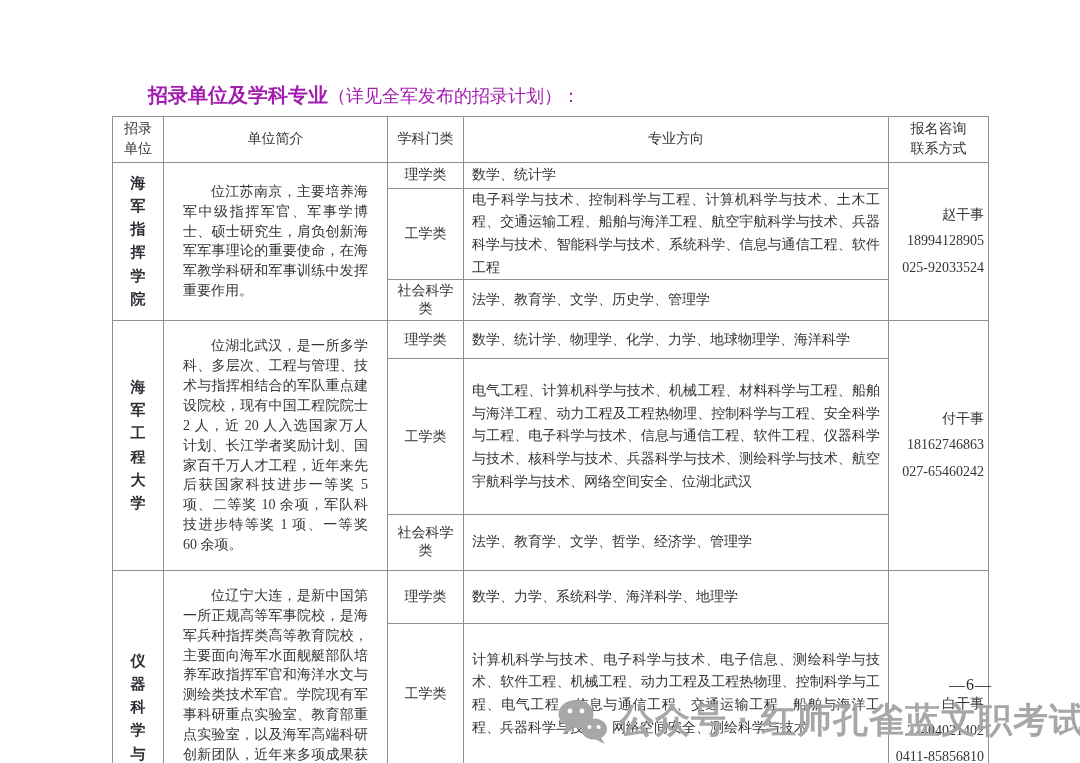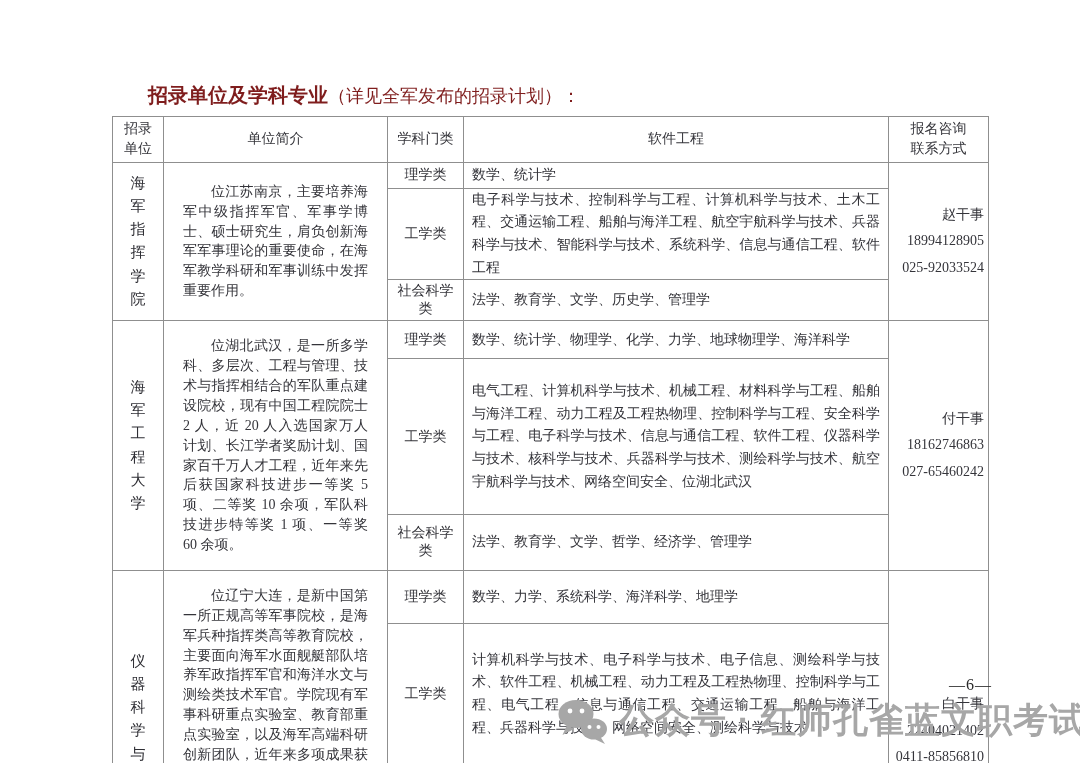--- a/index.html
+++ b/index.html
@@ -13,21 +13,21 @@
     font-family: "Liberation Serif", serif;
     color: #333;
     overflow: hidden;
   }
   .title {
     position: absolute;
     left: 148px;
     top: 82px;
     white-space: nowrap;
     font-family: Liberation Mono, monospace;
-    color: #7f1d1d;
+    color: #a21caf;
   }
   .title-main { font-size: 20px; font-weight: bold; }
   .title-note { font-size: 18px; font-weight: 500; }
 
   table.recruit {
     position: absolute;
     left: 112px;
     top: 116px;
     width: 876px;
     border-collapse: collapse;
@@ -44,21 +44,21 @@
     font-weight: normal;
     text-align: center;
     white-space: pre-line;
     height: 44px;
     line-height: 1.45;
   }
   td.unit-cell { text-align: center; }
   .unit-text {
     width: 17px;
     margin: 0 auto;
-    font-weight: normal;
+    font-weight: bold;
     font-size: 15px;
     line-height: 1.55;
     word-break: break-all;
     text-align: center;
     color: #2e2e34;
   }
   td.intro-cell { padding: 3px 7px; }
   td.intro-cell p {
     margin: 12px;
     text-indent: 2em;
@@ -116,21 +116,21 @@
       <col style="width:76px">
       <col style="width:425px">
       <col style="width:100px">
     </colgroup>
     <thead id="recruit-thead">
         <tr>
           <th>招录
 单位</th>
           <th>单位简介</th>
           <th>学科门类</th>
-          <th>软件工程</th>
+          <th>专业方向</th>
           <th>报名咨询
 联系方式</th>
         </tr>
       </thead>
     <tbody id="recruit-tbody">
         <tr style="height: 26px;">
           <td class="unit-cell" rowspan="3">
             <div class="unit-text">海军指挥学院</div>
           </td>
           <td class="intro-cell" rowspan="3">

